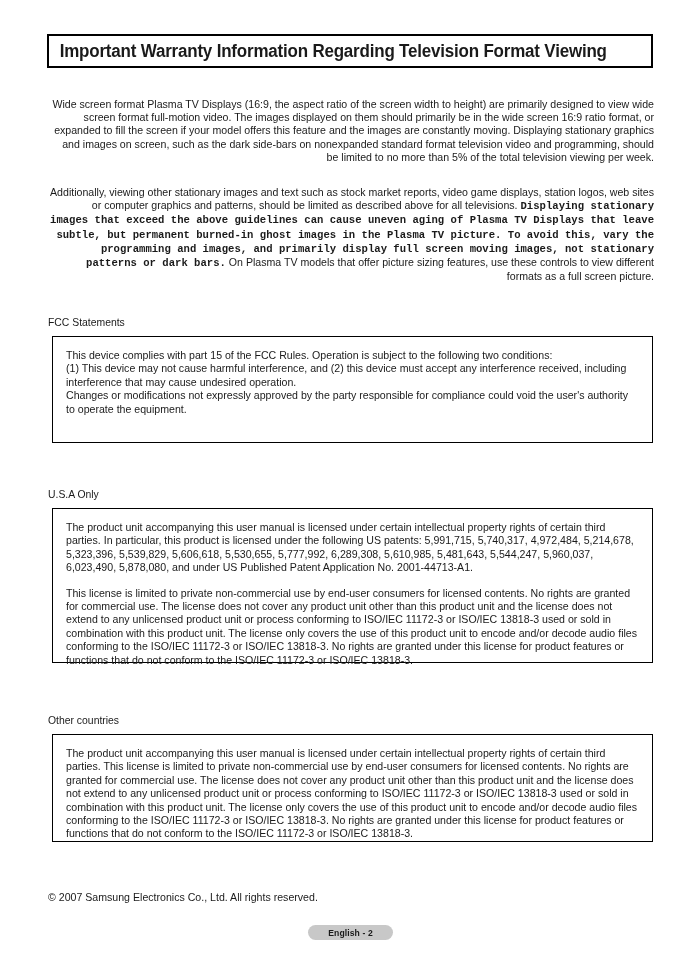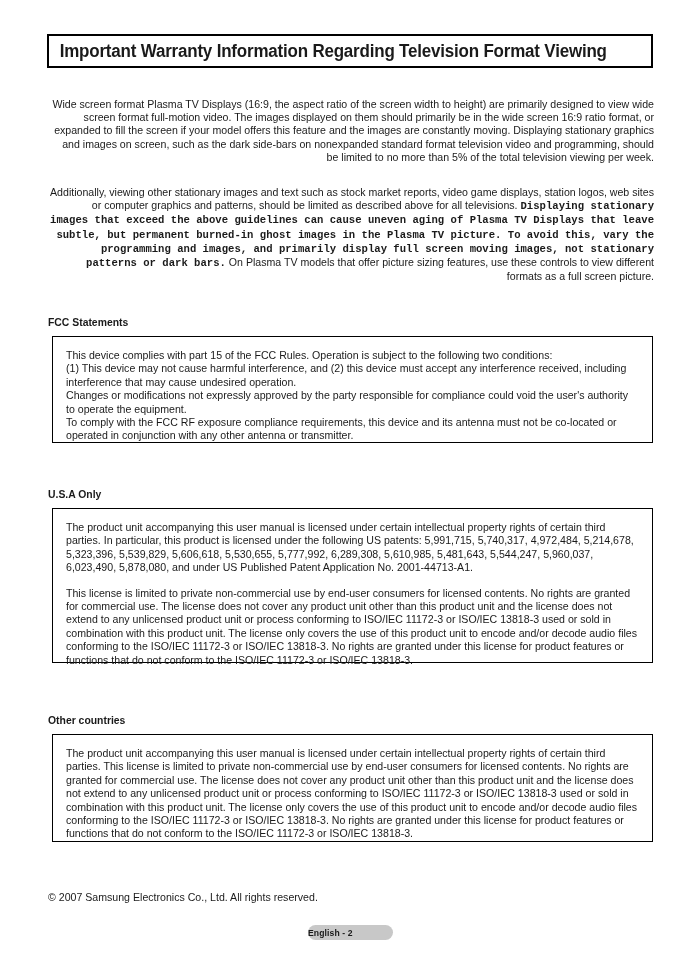--- a/index.html
+++ b/index.html
@@ -61,21 +61,21 @@
   b, .b {
     font-weight: bold;
     font-family: Liberation Mono, monospace;
   }
 
   
   .section-heading {
     position: absolute;
     left: 48px;
     font-size: 10.4px;
-    font-weight: bold;
+    font-weight: normal;
     line-height: 13px;
   }
 
   
   .content-box {
     position: absolute;
     left: 52px;
     width: 601px;
     border: 1px solid #000000;
     box-sizing: border-box;
@@ -103,21 +103,21 @@
   .page-badge {
     position: absolute;
     left: 308px;
     top: 925px;
     width: 85px;
     height: 15px;
     background: #c8c8c8;
     border-radius: 8px;
     display: flex;
     align-items: center;
-    justify-content: flex-start;
+    justify-content: center;
   }
   .page-badge span {
     font-size: 8.6px;
     font-weight: bold;
     color: #1a1a1a;
     letter-spacing: 0.1px;
   }
 </style>
 </head>
 <body>
@@ -137,21 +137,20 @@
   </div>
 
 
   <div class="section-heading" style="top:316px;">FCC Statements</div>
 
   <div class="content-box" style="top:336px; height:107px;">
     <div class="inner">
       <p style="margin:0;">This device complies with part 15 of the FCC Rules. Operation is subject to the following two conditions:</p>
       <p style="margin:0;">(1) This device may not cause harmful interference, and (2) this device must accept any interference received, including interference that may cause undesired operation.</p>
       <p style="margin:0;">Changes or modifications not expressly approved by the party responsible for compliance could void the user's authority to operate the equipment.</p>
-      <p style="margin:0;">To comply with the FCC RF exposure compliance requirements, this device and its antenna must not be co-located or operated in conjunction with any other antenna or transmitter.</p>
     </div>
   </div>
 
   <div class="section-heading" style="top:488px;">U.S.A Only</div>
 
   <div class="content-box" style="top:508px; height:155px;">
     <div class="inner">
       <p>The product unit accompanying this user manual is licensed under certain intellectual property rights of certain third parties. In particular, this product is licensed under the following US patents: 5,991,715, 5,740,317, 4,972,484, 5,214,678, 5,323,396, 5,539,829, 5,606,618, 5,530,655, 5,777,992, 6,289,308, 5,610,985, 5,481,643, 5,544,247, 5,960,037, 6,023,490, 5,878,080, and under US Published Patent Application No. 2001-44713-A1.</p>
       <p>This license is limited to private non-commercial use by end-user consumers for licensed contents. No rights are granted for commercial use. The license does not cover any product unit other than this product unit and the license does not extend to any unlicensed product unit or process conforming to ISO/IEC 11172-3 or ISO/IEC 13818-3 used or sold in combination with this product unit. The license only covers the use of this product unit to encode and/or decode audio files conforming to the ISO/IEC 11172-3 or ISO/IEC 13818-3. No rights are granted under this license for product features or functions that do not conform to the ISO/IEC 11172-3 or ISO/IEC 13818-3.</p>
     </div>

